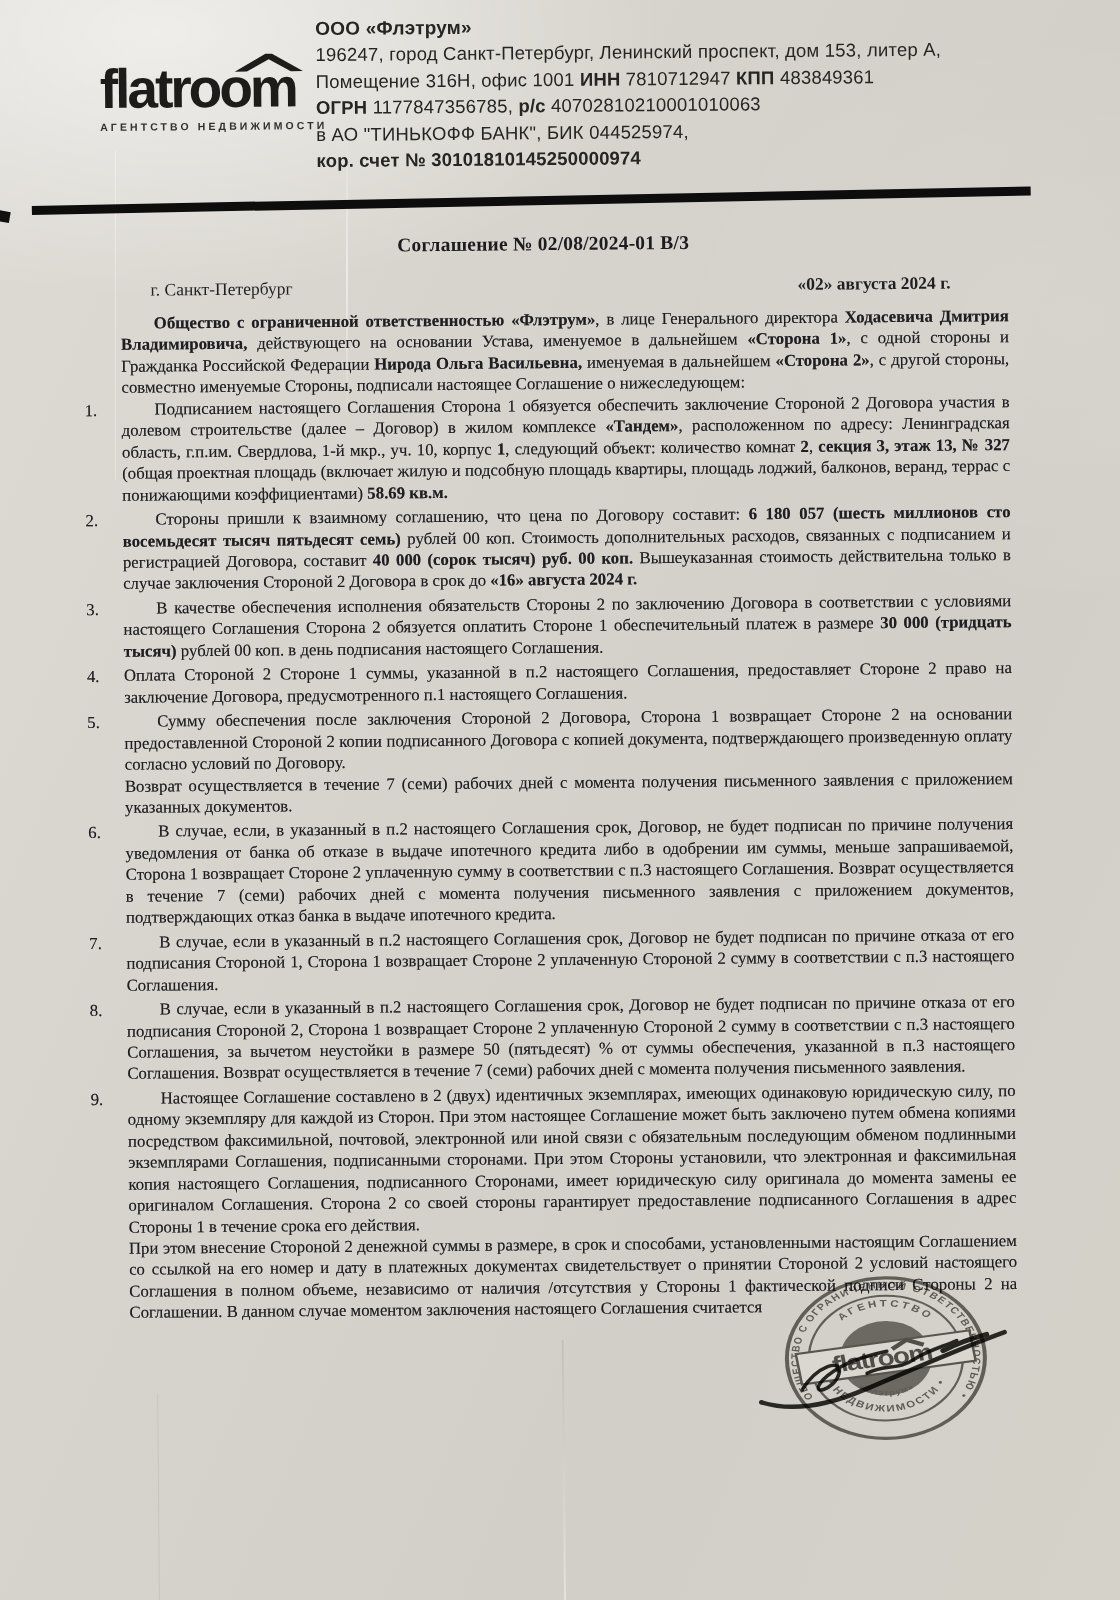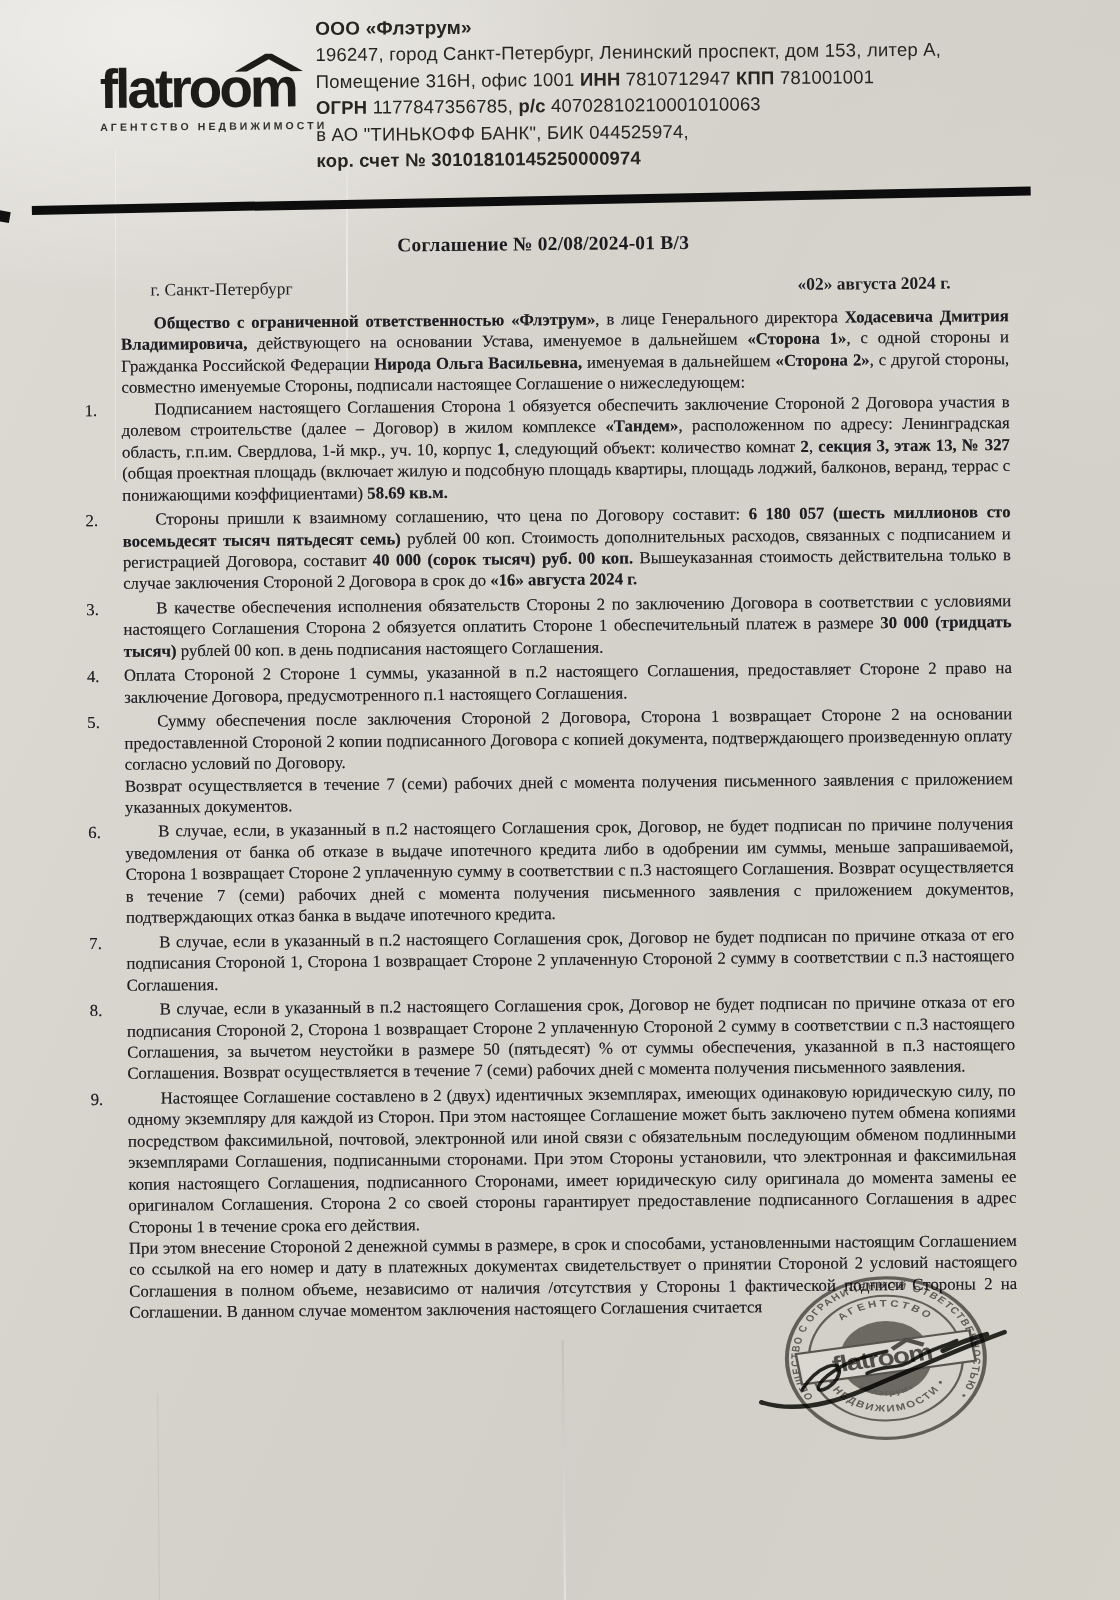--- a/index.html
+++ b/index.html
@@ -72,21 +72,21 @@
         <svg class="logo-roof" viewBox="0 0 64 20">
           <path d="M1 19 L29 3 L35 3 L63 19 L52 19 L32 8 L12 19 Z" fill="#1d1c1a"></path>
         </svg>
       </div>
       <div class="logo-tagline">АГЕНТСТВО НЕДВИЖИМОСТИ</div>
     </div>
 
     <div class="company" id="company">
         <p class="company-line"><span class="b">ООО «Флэтрум»</span></p>
         <p class="company-line"><span>196247, город Санкт-Петербург, Ленинский проспект, дом 153, литер А,</span></p>
-        <p class="company-line"><span>Помещение 316Н, офис 1001 </span><span class="b">ИНН</span><span> 7810712947 </span><span class="b">КПП</span><span> 781001001</span></p>
+        <p class="company-line"><span>Помещение 316Н, офис 1001 </span><span class="b">ИНН</span><span> 7810712947 </span><span class="b">КПП</span><span> 483849361</span></p>
         <p class="company-line"><span class="b">ОГРН</span><span>  1177847356785, </span><span class="b">р/с</span><span> 40702810210001010063</span></p>
         <p class="company-line"><span>в АО "ТИНЬКОФФ БАНК", БИК  044525974,</span></p>
         <p class="company-line"><span class="b">кор. счет № 30101810145250000974</span></p>
       </div>
 
     <div class="rule"></div>
     <div class="rule-edge"></div>
 
     <div class="title">Соглашение № 02/08/2024-01 В/3</div>
 

